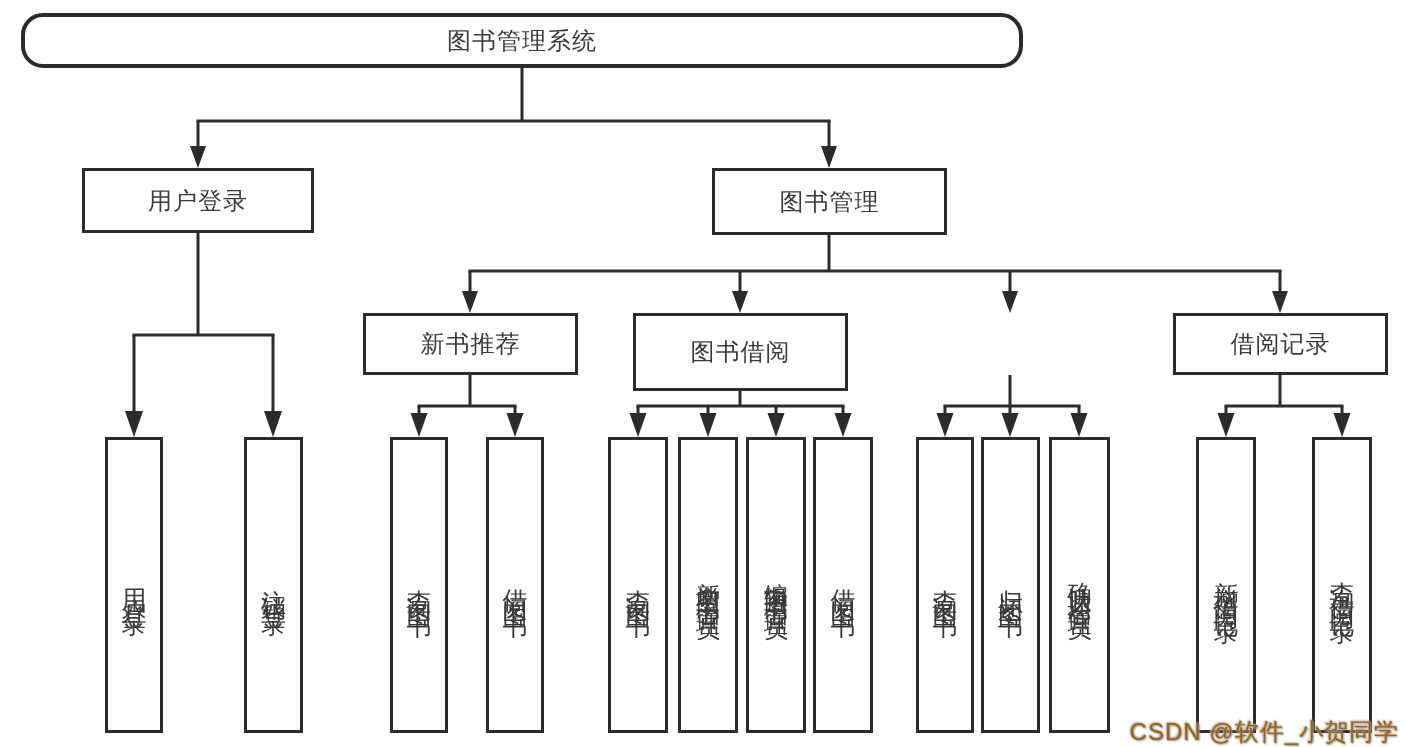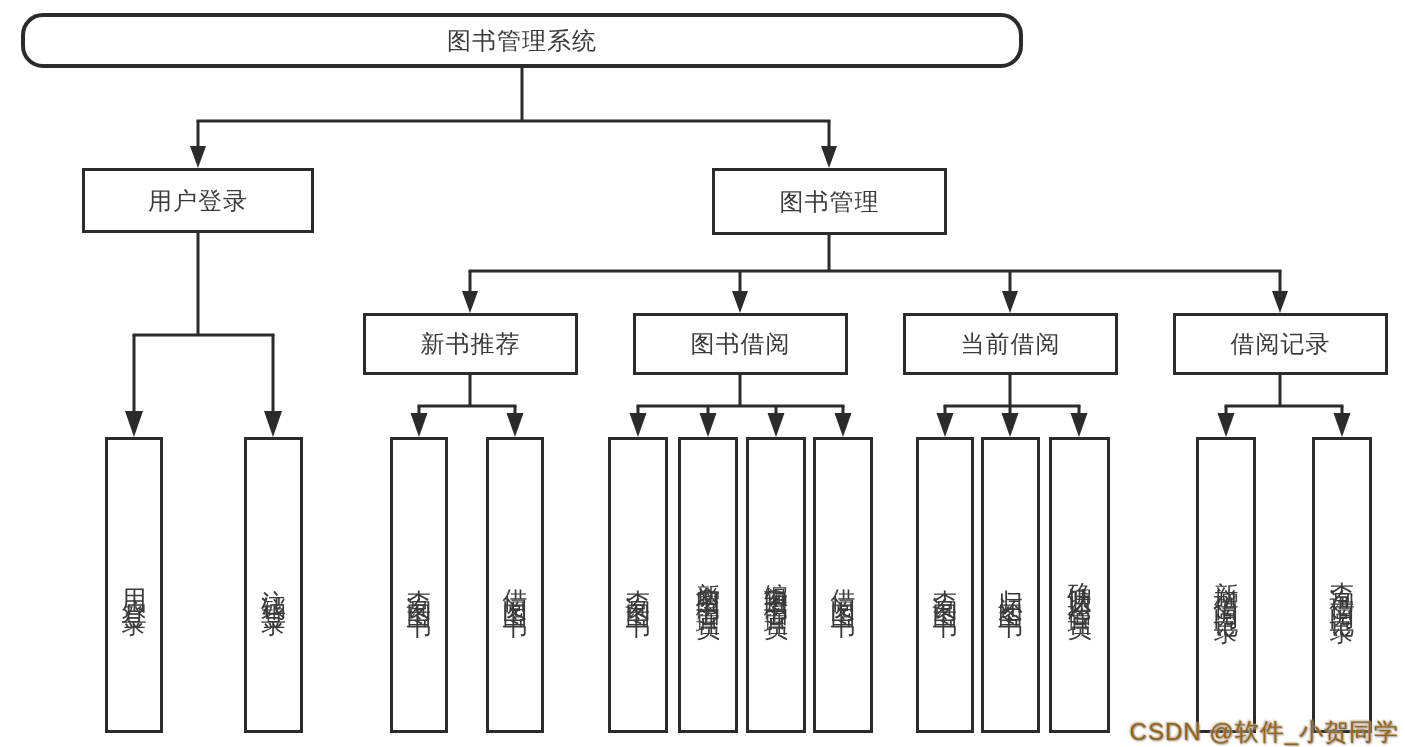--- a/index.html
+++ b/index.html
@@ -126,25 +126,22 @@
   <div class="node" style="left:82px;top:168px;width:232px;height:65px;">
     <span>用户登录</span>
   </div>
   <div class="node" style="left:712px;top:168px;width:235px;height:67px;">
     <span>图书管理</span>
   </div>
 
   <div class="node" style="left:363px;top:313px;width:215px;height:62px;text-align:center;">
     <span>新书推荐</span>
   </div>
-  <div class="node" style="left:633px;top:313px;width:215px;height:62px;">
+  <div class="node" style="left:633px;top:313px;width:215px;height:78px;">
     <span>图书借阅</span>
-  </div>
-  <div class="node" style="left:903px;top:313px;width:215px;height:62px;">
-    <span>当前借阅</span>
   </div>
   <div class="node" style="left:1173px;top:313px;width:215px;height:62px;">
     <span>借阅记录</span>
   </div>
 
   <div class="node leaf" style="left:105px;top:437px;width:58px;height:296px;">
     <span class="vtext">用户登录</span>
   </div>
   <div class="node leaf" style="left:244px;top:437px;width:59px;height:296px;">
     <span class="vtext">注销登录</span>

